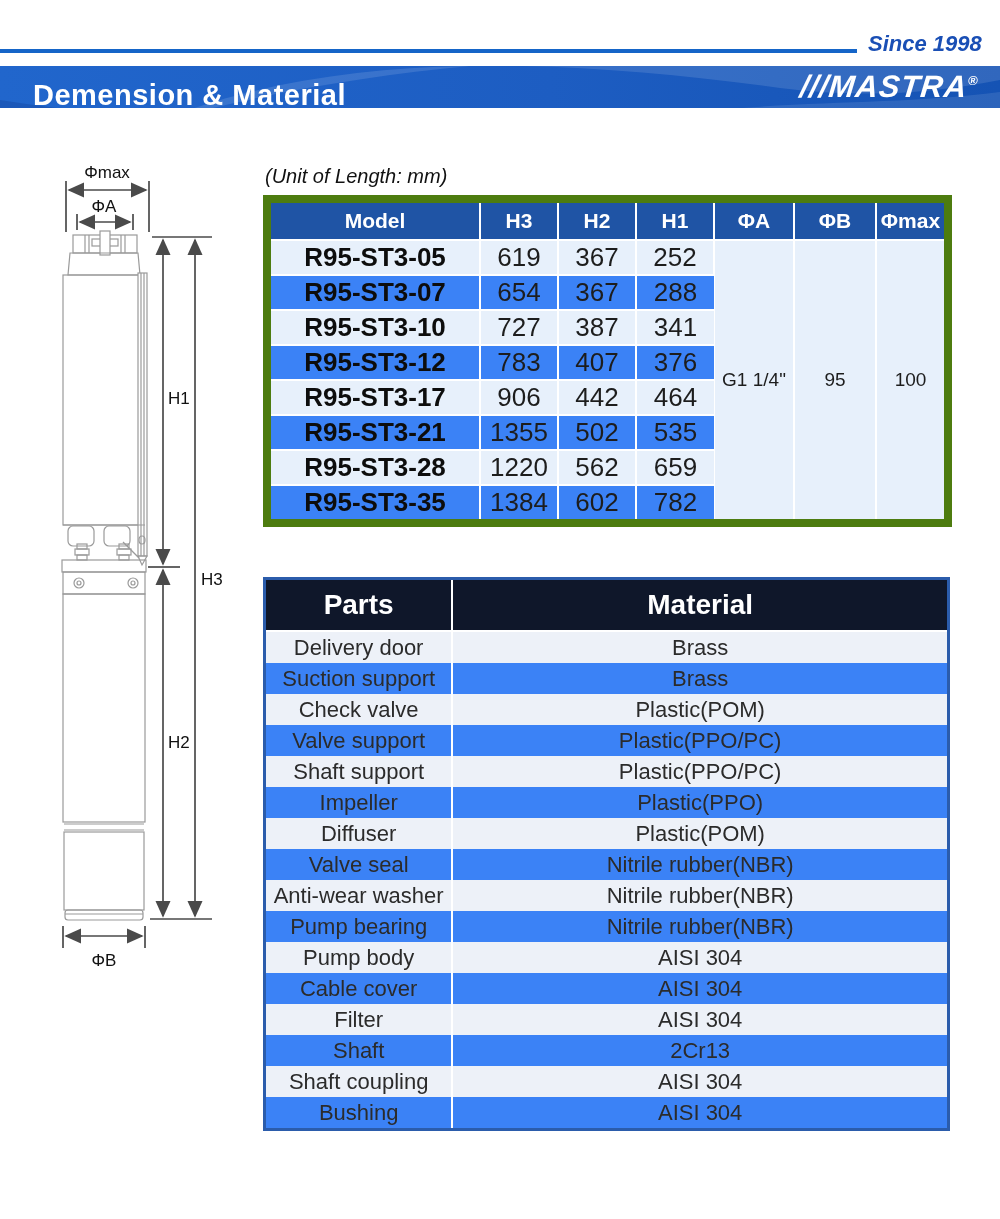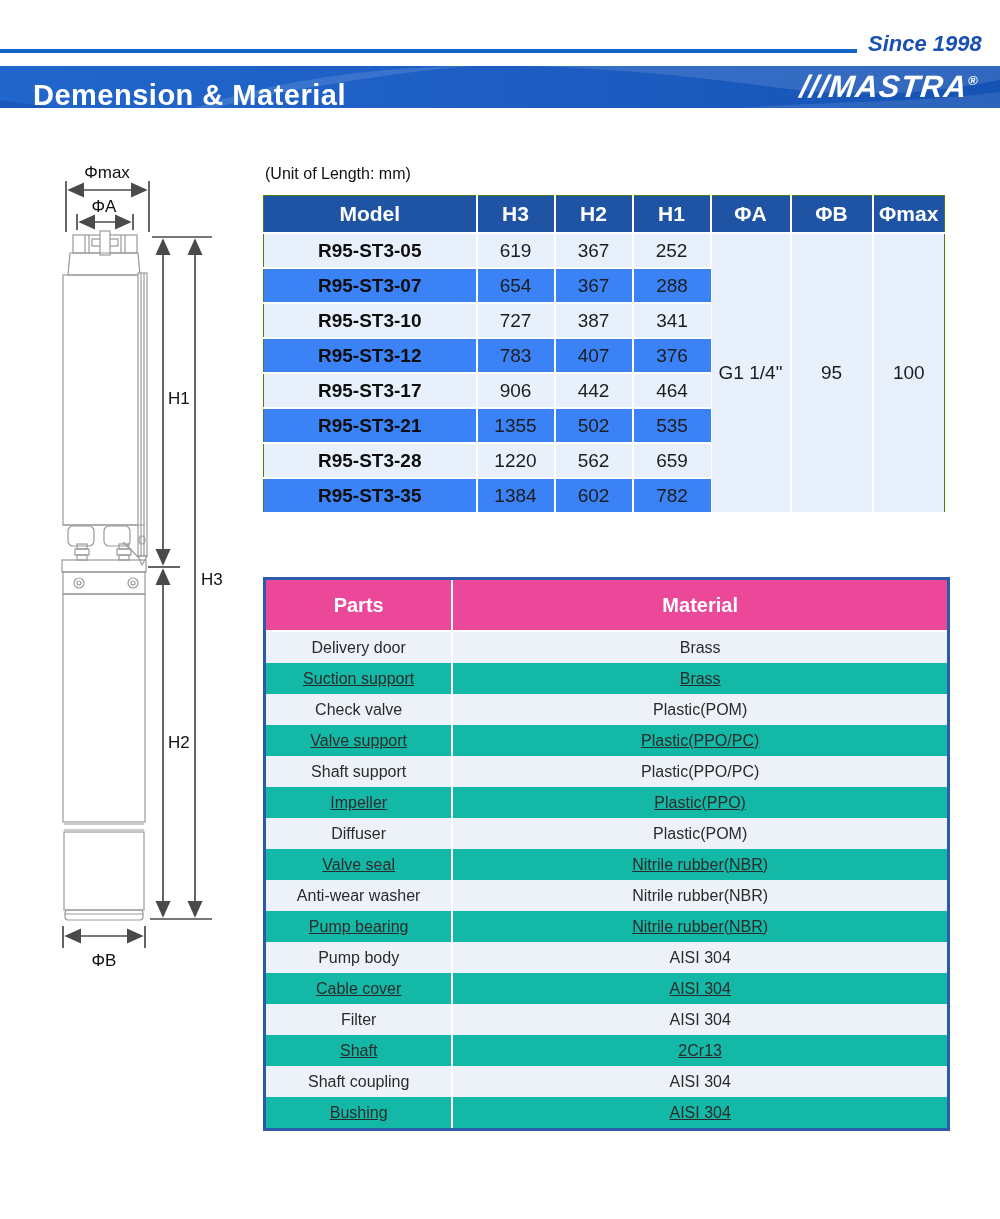--- a/index.html
+++ b/index.html
@@ -17,48 +17,48 @@
   .banner svg.waves{position:absolute;left:0;top:0;}
   .banner h1{position:absolute;left:33px;top:0;margin:0;line-height:59px;color:#fff;
              font-size:29px;font-weight:bold;letter-spacing:0.5px;z-index:2;}
   .logo{position:absolute;right:22px;top:6px;z-index:2;color:#fff;text-align:center;}
   .logo-mark{font-size:31px;font-weight:800;font-style:italic;letter-spacing:1px;
              transform:skewX(-6deg);line-height:30px;white-space:nowrap;}
   .logo-mark .reg{font-size:13px;font-style:normal;vertical-align:top;position:relative;top:-6px;}
   .logo-sub{font-size:17px;font-weight:bold;letter-spacing:1px;line-height:18px;margin-top:18px;}
 
   
-  .unit-note{position:absolute;left:265px;top:165px;font-size:16px;color:#111;}
+  .unit-note{position:absolute;left:265px;top:165px;font-size:20px;color:#111;font-style:italic;}
 
   
   table{border-collapse:collapse;table-layout:fixed;}
   td,th{padding:0;text-align:center;vertical-align:middle;overflow:hidden;}
 
   
-  .dim-table{position:absolute;left:263px;top:195px;width:566px;border:1px solid #4d7c0f;}
+  .dim-table{position:absolute;left:263px;top:195px;width:566px;border:8px solid #4d7c0f;}
   .dim-table th{background:#1f54a5;color:#fff;font-size:21px;font-weight:bold;height:36px;
                 border-right:2px solid #fff;border-bottom:2px solid #fff;}
   .dim-table th:last-child{border-right:none;}
-  .dim-table td{height:33px;font-size:19px;color:#1d1d1d;
+  .dim-table td{height:33px;font-size:26px;color:#1d1d1d;
                 border-right:2px solid #fff;border-bottom:2px solid #fff;}
   .dim-table td:last-child{border-right:none;}
   .dim-table tr.odd td{background:#e7f0fb;}
   .dim-table tr.even td{background:#3b82f6;}
   .dim-table td.model{font-weight:bold;color:#0d0d0d;}
   .dim-table td.shared{background:#e7f0fb !important;font-size:19px;}
 
   
   .parts-table{position:absolute;left:263px;top:577px;width:687px;border:3px solid #2b5cab;}
-  .parts-table th{background:#ec4899;color:#fff;font-size:20px;font-weight:bold;height:50px;
+  .parts-table th{background:#0f172a;color:#fff;font-size:28px;font-weight:bold;height:50px;
                   border-right:2px solid #fff;border-bottom:2px solid #fff;}
   .parts-table th:last-child{border-right:none;}
-  .parts-table td{height:31px;font-size:16px;color:#2b2b2b;border-right:2px solid #fff;margin-top:17px;}
+  .parts-table td{height:31px;font-size:22px;color:#2b2b2b;border-right:2px solid #fff;margin-top:17px;}
   .parts-table td:last-child{border-right:none;}
   .parts-table tr.odd td{background:#edf1f8;}
-  .parts-table tr.even td{background:#14b8a6;text-decoration:underline;}
+  .parts-table tr.even td{background:#3b82f6;}
 
   
   .pump{position:absolute;left:40px;top:160px;}
   .pump .outline{fill:none;stroke:#9a9a9a;stroke-width:1.2;}
   .pump .outline-f{fill:#fff;stroke:#9a9a9a;stroke-width:1.2;}
   .pump .dim{stroke:#4a4a4a;stroke-width:1.7;fill:none;}
   .pump text{font-family:"Liberation Sans", sans-serif;font-size:17px;fill:#111;}
 </style>
 </head>
 <body>

